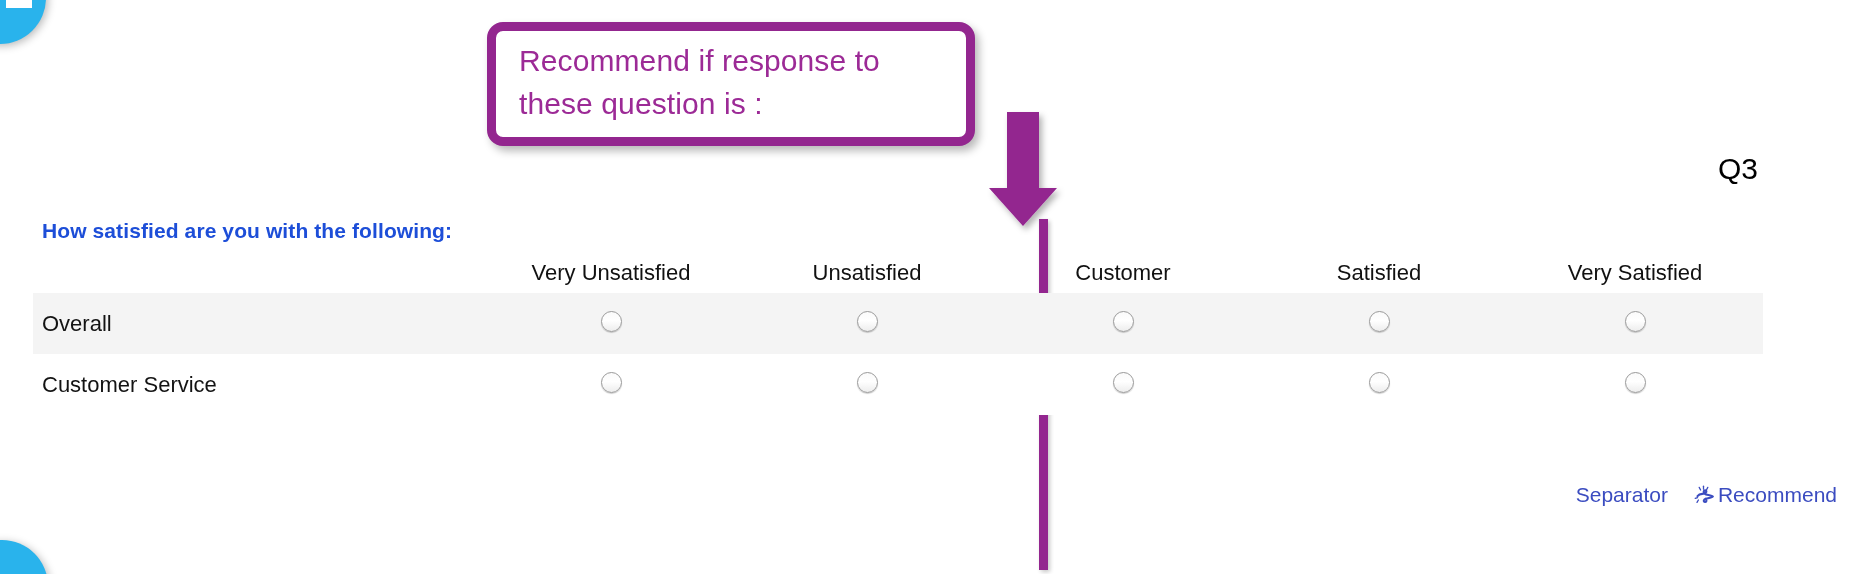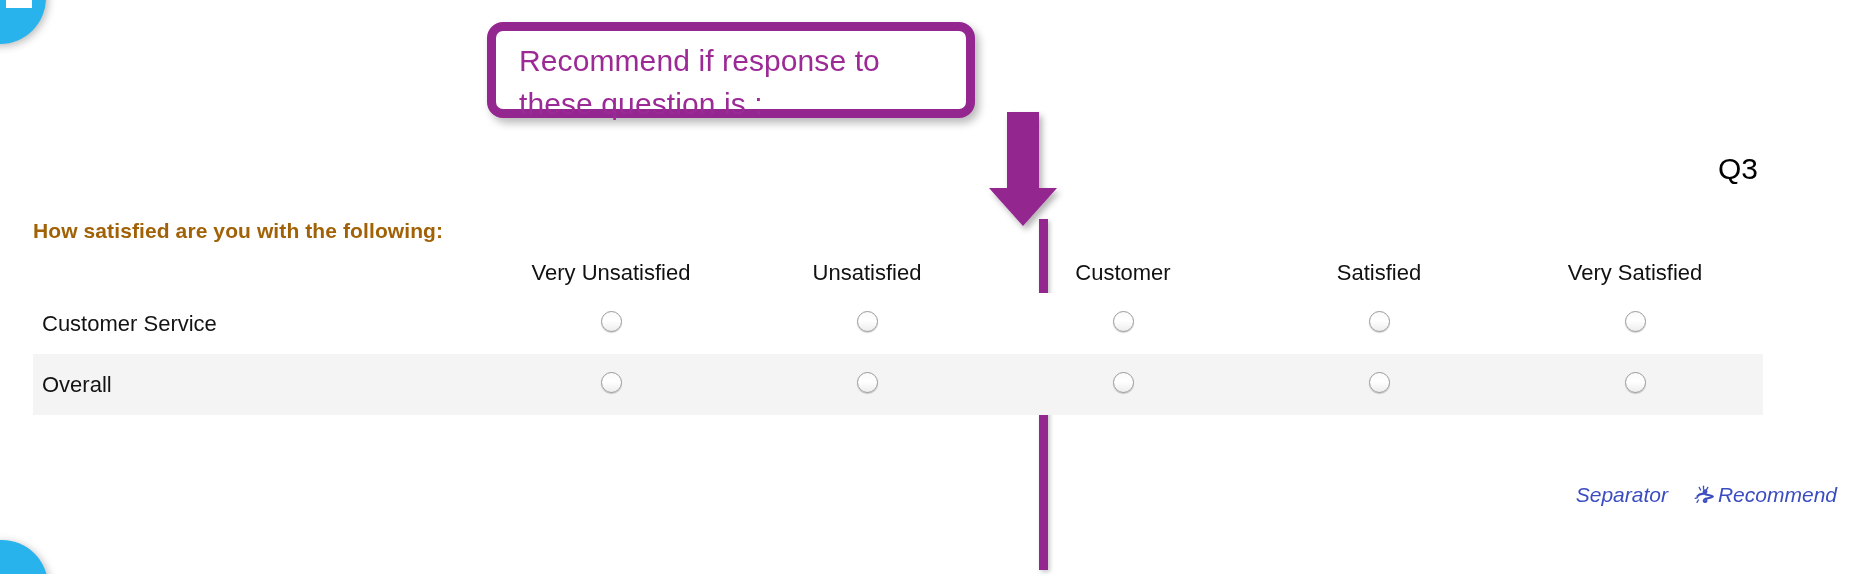--- a/index.html
+++ b/index.html
@@ -52,21 +52,21 @@
     width: 92px;
     height: 92px;
   }
 
   
   .callout {
     position: absolute;
     left: 487px;
     top: 22px;
     width: 488px;
-    height: 96px;
+    height: 124px;
     background: #ffffff;
     border: 9px solid #93268f;
     border-radius: 16px;
     box-sizing: border-box;
     box-shadow: 4px 5px 8px rgba(0,0,0,0.28);
   }
   .callout-text {
     position: absolute;
     left: 23px;
     top: 8px;
@@ -106,25 +106,25 @@
     left: 1718px;
     top: 152px;
     font-size: 30px;
     color: #000000;
     font-family: Liberation Sans, sans-serif;
   }
 
   
   .question-title {
     position: absolute;
-    left: 33px;
+    left: 42px;
     top: 219px;
     font-size: 21px;
     font-weight: bold;
-    color: #a16207;
+    color: #1d4ed8;
     letter-spacing: 0.1px;
   }
 
   
   .matrix {
     position: absolute;
     left: 33px;
     top: 253px;
     width: 1730px;
     border-collapse: collapse;
@@ -180,21 +180,20 @@
     font-size: 21px;
     color: #3b4cc0;
   }
   .tool-link {
     color: #3b4cc0;
     text-decoration: none;
     display: inline-flex;
     align-items: center;
     gap: 2px;
     white-space: nowrap;
-    font-style: italic;
   }
   .pagebreak-icon {
     display: inline-block;
     width: 22px;
     height: 20px;
     line-height: 0;
   }
 </style>
 </head>
 <body>
@@ -237,30 +236,30 @@
     <tr>
       <th class="row-head-spacer"></th>
       <th class="col-head">Very Unsatisfied</th>
       <th class="col-head">Unsatisfied</th>
       <th class="col-head">Customer</th>
       <th class="col-head">Satisfied</th>
       <th class="col-head">Very Satisfied</th>
     </tr>
   </thead>
   <tbody>
+    <tr class="data-row shade-a">
+      <td class="row-label">Overall</td>
+      <td class="radio-cell"><span class="radio"></span></td>
+      <td class="radio-cell"><span class="radio"></span></td>
+      <td class="radio-cell"><span class="radio"></span></td>
+      <td class="radio-cell"><span class="radio"></span></td>
+      <td class="radio-cell"><span class="radio"></span></td>
+    </tr>
     <tr class="data-row shade-b">
       <td class="row-label">Customer Service</td>
-      <td class="radio-cell"><span class="radio"></span></td>
-      <td class="radio-cell"><span class="radio"></span></td>
-      <td class="radio-cell"><span class="radio"></span></td>
-      <td class="radio-cell"><span class="radio"></span></td>
-      <td class="radio-cell"><span class="radio"></span></td>
-    </tr>
-    <tr class="data-row shade-a">
-      <td class="row-label">Overall</td>
       <td class="radio-cell"><span class="radio"></span></td>
       <td class="radio-cell"><span class="radio"></span></td>
       <td class="radio-cell"><span class="radio"></span></td>
       <td class="radio-cell"><span class="radio"></span></td>
       <td class="radio-cell"><span class="radio"></span></td>
     </tr>
   </tbody>
 </table>
 
 <div class="tool-links">

